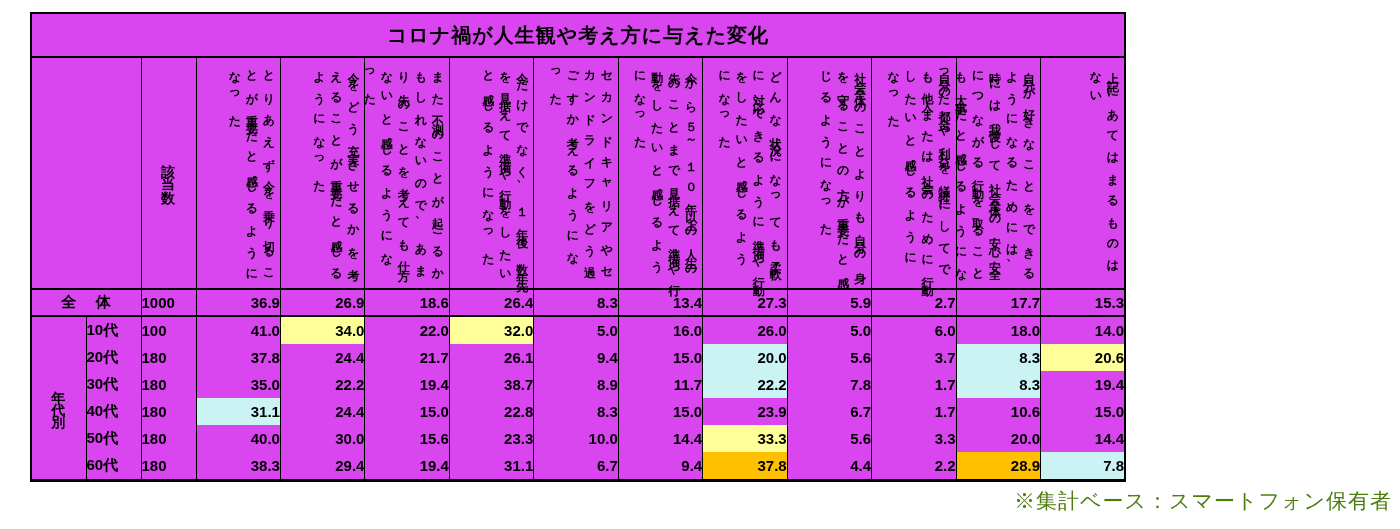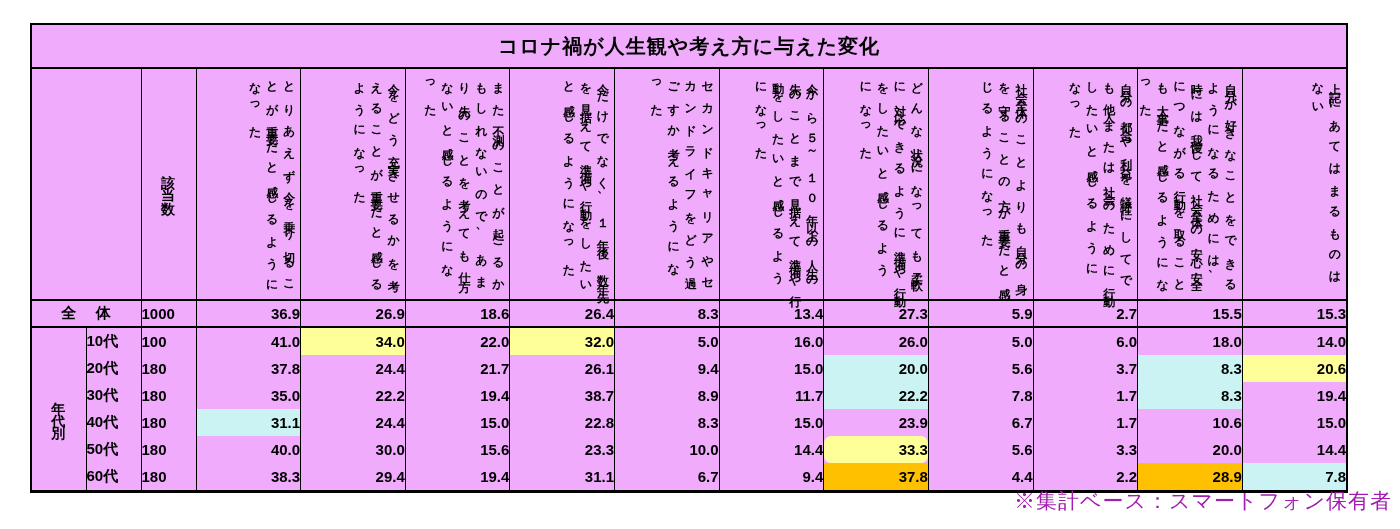--- a/index.html
+++ b/index.html
@@ -1,24 +1,24 @@
 <!DOCTYPE html>
 <html><head>
 <meta charset="utf-8">
 <style>
   html,body { margin:0; padding:0; background:#ffffff; }
   .canvas {
     position:relative; width:1400px; height:529px; background:#ffffff;
     font-family:"Liberation Sans", sans-serif; color:#000; overflow:hidden;
   }
   table.survey {
-    position:absolute; left:30px; top:23px; width:1318px;
+    position:absolute; left:30px; top:12px; width:1096px;
     table-layout:fixed; border-collapse:collapse;
     border:2px solid #000; border-bottom:3px solid #000;
-    background:#f0abfc;
+    background:#d946ef;
   }
   .survey td { border-left:1px solid #000; border-right:1px solid #000; padding:0; }
   .title-row td {
     height:42px; border-bottom:2px solid #000;
     text-align:center; vertical-align:middle;
     font-size:20px; font-weight:bold; letter-spacing:1px;
   }
   .header-row td { height:230px; border-bottom:2px solid #000; vertical-align:top; }
   .header-row td.count-header-cell { vertical-align:middle; }
   .vtext { writing-mode:vertical-rl; text-orientation:mixed; }
@@ -46,21 +46,21 @@
     font-size:15px; font-weight:bold; vertical-align:middle;
   }
   .total-label-cell { text-align:center; padding-right:4px; }
   .spaced-label { letter-spacing:1.3em; margin-right:-1.25em; }
   .age-label-cell { text-align:left; padding-left:5px; }
   .count-cell { text-align:left; }
   .value-cell { text-align:right; padding-right:9px; }
   .footer-note {
     position:absolute; top:487px; right:8px;
     font-size:21px; font-weight:normal; letter-spacing:1px;
-    color:#a21caf;
+    color:#4d7c0f;
   }
 </style>
 </head>
 <body>
 
 <div class="canvas">
   <table class="survey">
     <colgroup>
       <col style="width:55px">
         <col style="width:55px">
@@ -125,21 +125,21 @@
           <td class="count-cell">1000</td>
           <td class="value-cell">36.9</td>
           <td class="value-cell">26.9</td>
           <td class="value-cell">18.6</td>
           <td class="value-cell">26.4</td>
           <td class="value-cell">8.3</td>
           <td class="value-cell">13.4</td>
           <td class="value-cell">27.3</td>
           <td class="value-cell">5.9</td>
           <td class="value-cell">2.7</td>
-          <td class="value-cell">15.5</td>
+          <td class="value-cell">17.7</td>
           <td class="value-cell">15.3</td>
         </tr>
         <tr class="age-row">
           <td class="group-cell" rowspan="6">
             <div class="vtext group-vtext">年代別</div>
           </td>
           <td class="age-label-cell">10代</td>
           <td class="count-cell">100</td>
           <td class="value-cell">41.0</td>
           <td class="value-cell" style="background-color: rgb(255, 255, 153);">34.0</td>
@@ -200,21 +200,21 @@
         </tr>
         <tr class="age-row">
           <td class="age-label-cell">50代</td>
           <td class="count-cell">180</td>
           <td class="value-cell">40.0</td>
           <td class="value-cell">30.0</td>
           <td class="value-cell">15.6</td>
           <td class="value-cell">23.3</td>
           <td class="value-cell">10.0</td>
           <td class="value-cell">14.4</td>
-          <td class="value-cell" style="background-color: rgb(255, 255, 153); border-radius: 7px;">33.3</td>
+          <td class="value-cell" style="background-color: rgb(255, 255, 153);">33.3</td>
           <td class="value-cell">5.6</td>
           <td class="value-cell">3.3</td>
           <td class="value-cell">20.0</td>
           <td class="value-cell">14.4</td>
         </tr>
         <tr class="age-row">
           <td class="age-label-cell">60代</td>
           <td class="count-cell">180</td>
           <td class="value-cell">38.3</td>
           <td class="value-cell">29.4</td>

